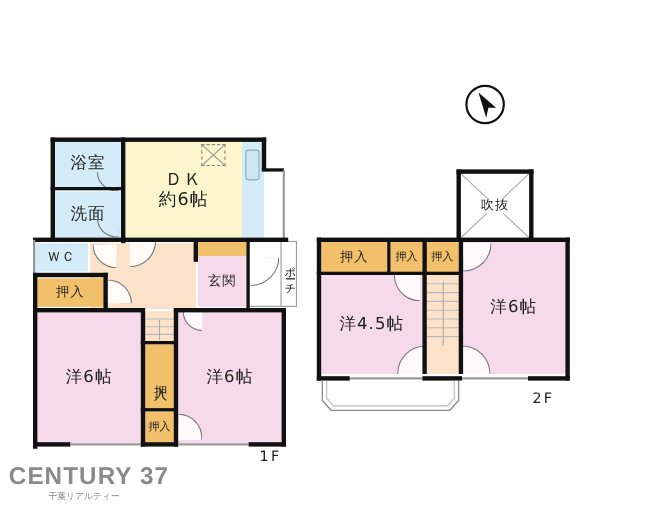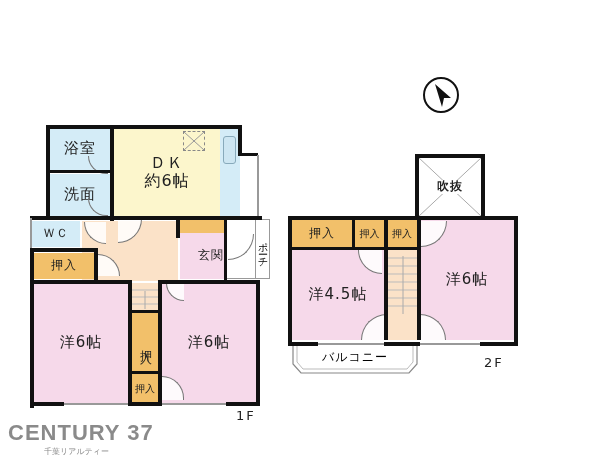--- a/index.html
+++ b/index.html
@@ -9,21 +9,21 @@
   .lbl{font-size:15px;letter-spacing:1px;white-space:nowrap;text-align:center;line-height:1.15;}
   .sm{font-size:12px;}
   .wall{position:absolute;background:#111;}
   .thin{position:absolute;background:#999;}
   .door{position:absolute;border:1px solid #777;box-sizing:border-box;background:rgba(255,255,255,0.85);}
   .pink{background:#f6d9ea;}
   .blue{background:#d4ecf7;}
   .yellow{background:#fcf6cc;}
   .orange{background:#f2c06a;}
   .peach{background:#fbe2c8;}
-  .white{background:#fff;font-weight:bold;}
+  .white{background:#fff;}
   .vert{writing-mode:vertical-rl;font-size:10px;letter-spacing:2px;}
 </style>
 </head>
 <body>
 
 <div>
 
   <div class="room blue" style="left:50px;top:128px;width:60px;height:42px;">
     <span class="lbl">浴室</span>
   </div>
@@ -54,21 +54,21 @@
   </div>
 
   <div class="abs peach" style="left:82px;top:221px;width:96px;height:60px;"></div>
 
   <div class="room orange" style="left:34px;top:253px;width:60px;height:26px;">
     <span class="lbl sm">押入</span>
   </div>
 
   <div class="abs orange" style="left:180px;top:219px;width:44px;height:14px;"></div>
 
-  <div class="room pink" style="left:180px;top:233px;width:44px;height:46px;justify-content:flex-end;">
+  <div class="room pink" style="left:180px;top:233px;width:44px;height:46px;">
     <div class="lbl sm" style="line-height:1.3;">玄関</div>
   </div>
 
   <div class="abs white" style="left:226px;top:219px;width:30px;height:60px;border:1px solid #999;"></div>
   <div class="abs" style="left:256px;top:219px;width:14px;height:60px;border:1px solid #999;border-left:none;display:flex;align-items:center;justify-content:center;">
     <span class="vert">ポーチ</span>
   </div>
 
   <div class="room pink" style="left:34px;top:283px;width:94px;height:120px;">
     <span class="lbl">洋6帖</span>
@@ -194,21 +194,20 @@
   <div class="thin" style="left:318px;top:343px;width:66px;height:2px;"></div>
   <div class="wall" style="left:384px;top:342px;width:36px;height:4px;"></div>
   <div class="thin" style="left:420px;top:343px;width:60px;height:2px;"></div>
   <div class="wall" style="left:480px;top:342px;width:38px;height:4px;"></div>
 
   <div class="abs" style="left:292px;top:346px;width:126px;height:28px;">
     <svg class="abs" style="left:0;top:0;" width="126" height="28">
         <polyline points="1,0 1,18 9,27 117,27 125,18 125,0" fill="none" stroke="#888" stroke-width="1.2"></polyline>
         <polyline points="5,0 5,16 11,23 115,23 121,16 121,0" fill="none" stroke="#bbb" stroke-width="1"></polyline>
       </svg>
-    <div class="abs lbl sm" style="left:0;top:5px;width:126px;text-align:center;">バルコニー</div>
   </div>
 
   <div class="abs" style="left:484px;top:355px;font-size:13px;color:#222;letter-spacing:2px;">2F</div>
 </div>
 
 <div class="abs" style="left:422px;top:76px;width:38px;height:38px;">
   <svg width="38" height="38">
       <circle cx="19" cy="19" r="17" fill="#fff" stroke="#111" stroke-width="2"></circle>
       <polygon points="13,8 29,22 22,22 20,31" fill="#111"></polygon>
     </svg>

